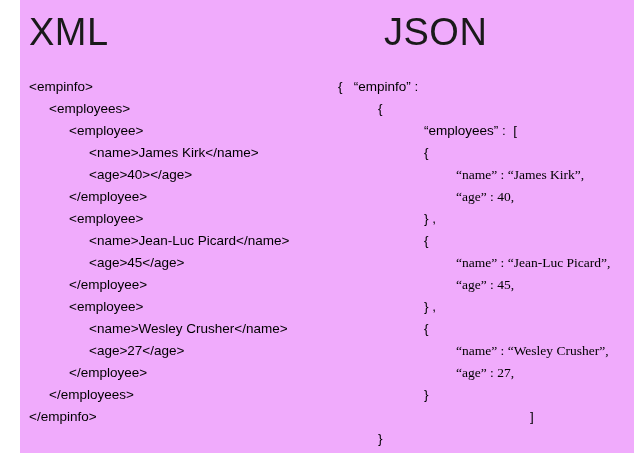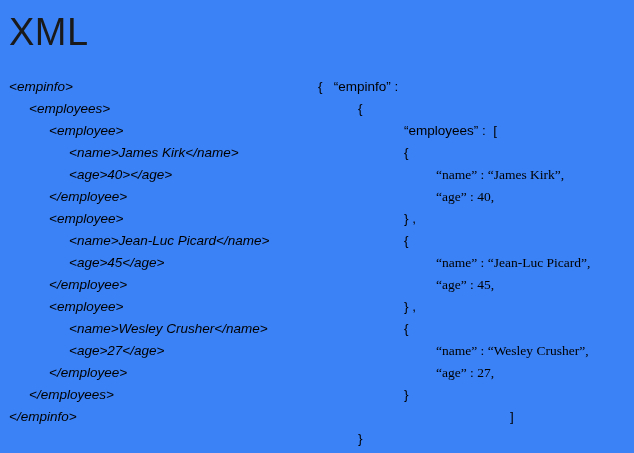--- a/index.html
+++ b/index.html
@@ -14,21 +14,22 @@
     position: relative;
     overflow: hidden;
     font-family: "Liberation Sans", sans-serif;
     color: #000000;
     -webkit-font-smoothing: antialiased;
   }
 
   .slide {
     position: absolute;
     inset: 0;
-    background: #3b82f6;
+    background: #f0abfc;
+    margin-left: 20px;
   }
 
   
   .heading {
     position: absolute;
     font-family: "Liberation Sans", sans-serif;
     font-weight: 300;
     font-size: 38px;
     line-height: 40px;
     letter-spacing: 0.5px;
@@ -41,21 +42,21 @@
   
   .code-column {
     position: absolute;
     top: 76px;
     font-family: "Liberation Sans", sans-serif;
     font-size: 13.5px;
     line-height: 22px;
     color: #000000;
     white-space: pre;
   }
-  #xml-column  { left: 9px;   width: 310px; font-style: italic; }
+  #xml-column  { left: 9px;   width: 310px; }
   #json-column { left: 318px; width: 316px; }
 
   .code-line {
     white-space: pre;
     height: 22px;
     display: block;
     font-size: 13.5px;
     line-height: 22px;
   }
 
@@ -68,18 +69,19 @@
   .ind-5 { padding-left: 118px; font-family: Liberation Serif, serif; }
   .ind-7 { padding-left: 192px; }
 </style>
 </head>
 <body>
 
 <div class="slide">
 
   <div class="heading" id="xml-heading">XML</div>
 
+  <div class="heading" id="json-heading">JSON</div>
 
   <div class="code-column" id="xml-column"><span class="code-line ind-0">&lt;empinfo&gt;</span><span class="code-line ind-1">&lt;employees&gt;</span><span class="code-line ind-2">&lt;employee&gt;</span><span class="code-line ind-3">&lt;name&gt;James Kirk&lt;/name&gt;</span><span class="code-line ind-3">&lt;age&gt;40&gt;&lt;/age&gt;</span><span class="code-line ind-2">&lt;/employee&gt;</span><span class="code-line ind-2">&lt;employee&gt;</span><span class="code-line ind-3">&lt;name&gt;Jean-Luc Picard&lt;/name&gt;</span><span class="code-line ind-3">&lt;age&gt;45&lt;/age&gt;</span><span class="code-line ind-2">&lt;/employee&gt;</span><span class="code-line ind-2">&lt;employee&gt;</span><span class="code-line ind-3">&lt;name&gt;Wesley Crusher&lt;/name&gt;</span><span class="code-line ind-3">&lt;age&gt;27&lt;/age&gt;</span><span class="code-line ind-2">&lt;/employee&gt;</span><span class="code-line ind-1">&lt;/employees&gt;</span><span class="code-line ind-0">&lt;/empinfo&gt;</span></div>
 
   <div class="code-column" id="json-column"><span class="code-line ind-0">{   “empinfo” :</span><span class="code-line ind-2">{</span><span class="code-line ind-4">“employees” :  [</span><span class="code-line ind-4">{</span><span class="code-line ind-5">“name” : “James Kirk”,</span><span class="code-line ind-5">“age” : 40,</span><span class="code-line ind-4">} ,</span><span class="code-line ind-4">{</span><span class="code-line ind-5">“name” : “Jean-Luc Picard”,</span><span class="code-line ind-5">“age” : 45,</span><span class="code-line ind-4">} ,</span><span class="code-line ind-4">{</span><span class="code-line ind-5">“name” : “Wesley Crusher”,</span><span class="code-line ind-5">“age” : 27,</span><span class="code-line ind-4">}</span><span class="code-line ind-7">]</span><span class="code-line ind-2">}</span><span class="code-line ind-1">}</span></div>
 
 </div>
 
 </body></html>

